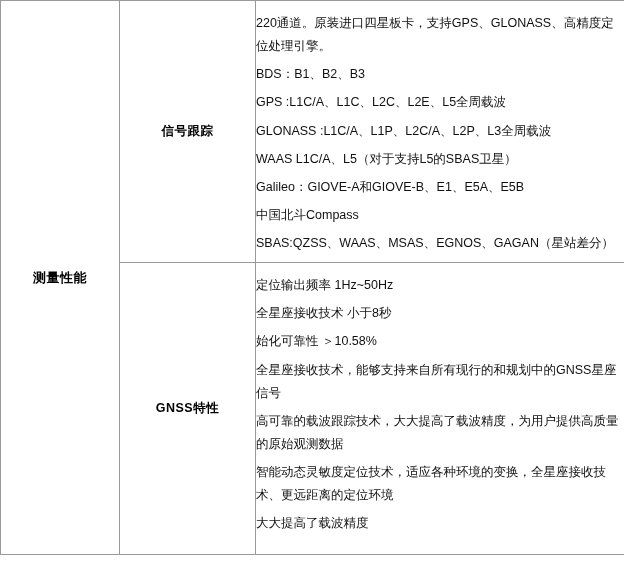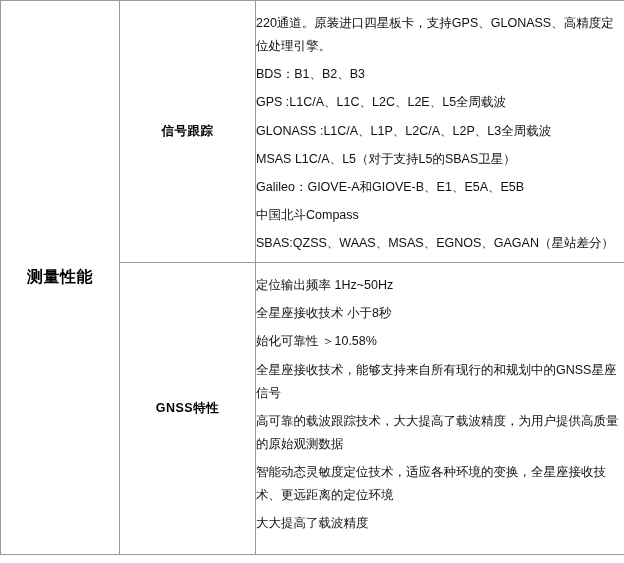--- a/index.html
+++ b/index.html
@@ -21,21 +21,21 @@
   }
   table.spec-table td {
     border: 1px solid #999999;
     vertical-align: middle;
     padding: 0;
   }
   td.col-category {
     width: 118px;
     text-align: center;
     font-weight: bold;
-    font-size: 16px;
+    font-size: 13px;
     letter-spacing: 0.5px;
     margin-left: 44px;
   }
   td.col-feature {
     width: 135px;
     text-align: center;
     font-weight: bold;
     font-size: 12.5px;
     letter-spacing: 0.5px;
   }
@@ -64,21 +64,21 @@
 <table class="spec-table">
   <tbody>
       <tr class="row-signal">
     <td class="col-category" rowspan="2">测量性能</td>
     <td class="col-feature">信号跟踪</td>
     <td class="col-detail">
       <p class="detail-line">220通道。原装进口四星板卡，支持GPS、GLONASS、高精度定位处理引擎。</p>
       <p class="detail-line">BDS：B1、B2、B3</p>
       <p class="detail-line">GPS :L1C/A、L1C、L2C、L2E、L5全周载波</p>
       <p class="detail-line">GLONASS :L1C/A、L1P、L2C/A、L2P、L3全周载波</p>
-      <p class="detail-line">MSAS L1C/A、L5（对于支持L5的SBAS卫星）</p>
+      <p class="detail-line">WAAS L1C/A、L5（对于支持L5的SBAS卫星）</p>
       <p class="detail-line">Galileo：GIOVE-A和GIOVE-B、E1、E5A、E5B</p>
       <p class="detail-line">中国北斗Compass</p>
       <p class="detail-line">SBAS:QZSS、WAAS、MSAS、EGNOS、GAGAN（星站差分）</p>
     </td>
   </tr>
   <tr class="row-gnss">
     <td class="col-feature">GNSS特性</td>
     <td class="col-detail">
       <p class="detail-line">定位输出频率 1Hz~50Hz</p>
       <p class="detail-line">全星座接收技术 小于8秒</p>

